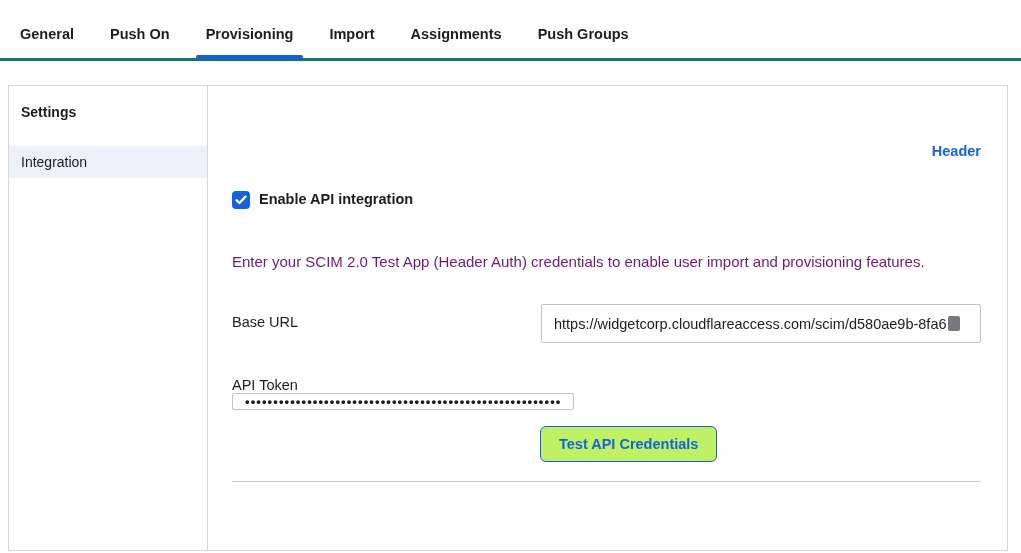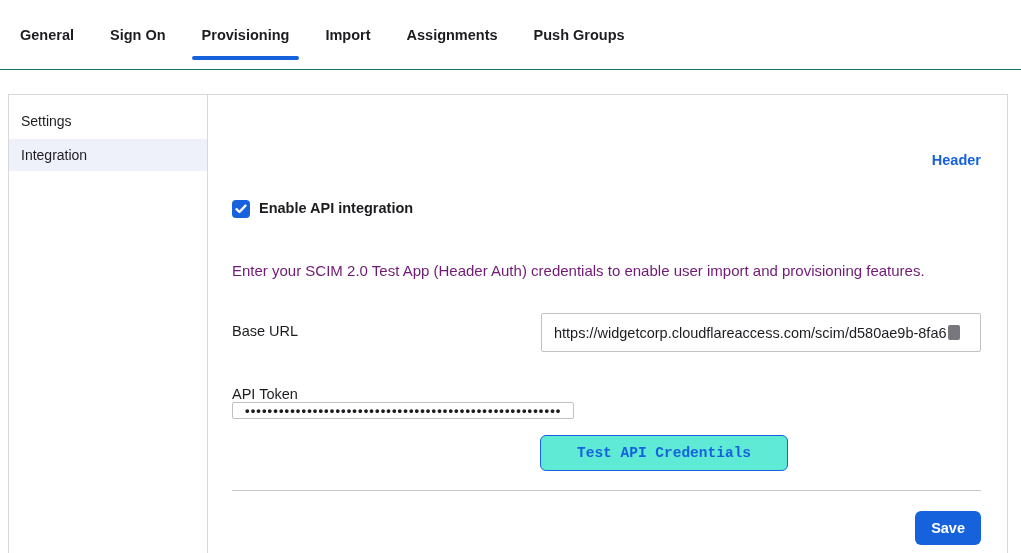--- a/index.html
+++ b/index.html
@@ -6,27 +6,28 @@
   html, body {
     width: 1021px; height: 553px;
     background: #ffffff;
     font-family: "Liberation Sans", "DejaVu Sans", sans-serif;
     color: #1d1d21;
     overflow: hidden;
   }
 
   
   .tabbar {
-    height: 70px;
+    height: 52px;
     display: flex;
     align-items: center;
     gap: 36px;
     padding: 0 20px;
-    border-bottom: 1px solid #0f766e;
+    border-bottom: 3px solid #0f766e;
     position: relative;
+    margin-top: 9px;
   }
   .tab {
     font-size: 14.5px;
     font-weight: 700;
     color: #1d1d21;
     position: relative;
     padding: 16px 0 15px 0;
     cursor: pointer;
     white-space: nowrap;
   }
@@ -50,22 +51,22 @@
 
   
   .sidebar {
     width: 199px;
     border-right: 1px solid #d7d7dc;
     padding-top: 8px;
     flex-shrink: 0;
   }
   .sidebar-header {
     font-size: 14px;
-    font-weight: 400;
-    padding: 10px 12px 10px 12px;
+    font-weight: 700;
+    padding: 10px 12px 26px 12px;
   }
   .sidebar-item {
     font-size: 14px;
     padding: 8px 12px;
     cursor: pointer;
     color: #1d1d21;
   }
   .sidebar-item.selected { background: #eef0fa; }
 
   
@@ -153,27 +154,27 @@
     font-weight: 700;
     letter-spacing: 1.1px;
     color: #1d1d21;
     overflow: hidden;
   }
   .test-row { margin-top: 16px; margin-left: 308px; }
   .test-button {
     display: inline-block;
     border: 1px solid #1662dd;
     border-radius: 6px;
-    background: #5eead4;
+    background: #bef264;
     color: #1662dd;
     font-size: 14.5px;
     font-weight: 700;
-    padding: 9px 36px;
-    cursor: pointer;
-    font-family: Liberation Mono, monospace;
+    padding: 9px 18px;
+    cursor: pointer;
+    font-family: Liberation Sans, sans-serif;
   }
   .bottom-divider {
     margin-top: 19px;
     border: none;
     border-top: 1px solid #c8c8ce;
     height: 0;
   }
   .save-row { margin-top: 20px; text-align: right; }
   .save-button {
     background: #1662dd;
@@ -188,21 +189,21 @@
   }
 </style>
 </head>
 <body>
 
 <div class="tabbar">
   <div class="tab">
     <span>General</span>
   </div>
   <div class="tab">
-    <span>Sign On</span>
+    <span>Push On</span>
   </div>
   <div class="tab active">
     <span>Provisioning</span>
     <span class="tab-underline"></span>
   </div>
   <div class="tab">
     <span>Import</span>
   </div>
   <div class="tab">
     <span>Assignments</span>
@@ -250,18 +251,15 @@
         <span class="masked-value">••••••••••••••••••••••••••••••••••••••••••••••••••••••••</span>
       </div>
     </div>
 
     <div class="test-row">
       <button class="test-button">Test API Credentials</button>
     </div>
 
     <hr class="bottom-divider">
 
-    <div class="save-row">
-      <button class="save-button">Save</button>
-    </div>
 
   </div>
 </div>
 
 </body></html>

